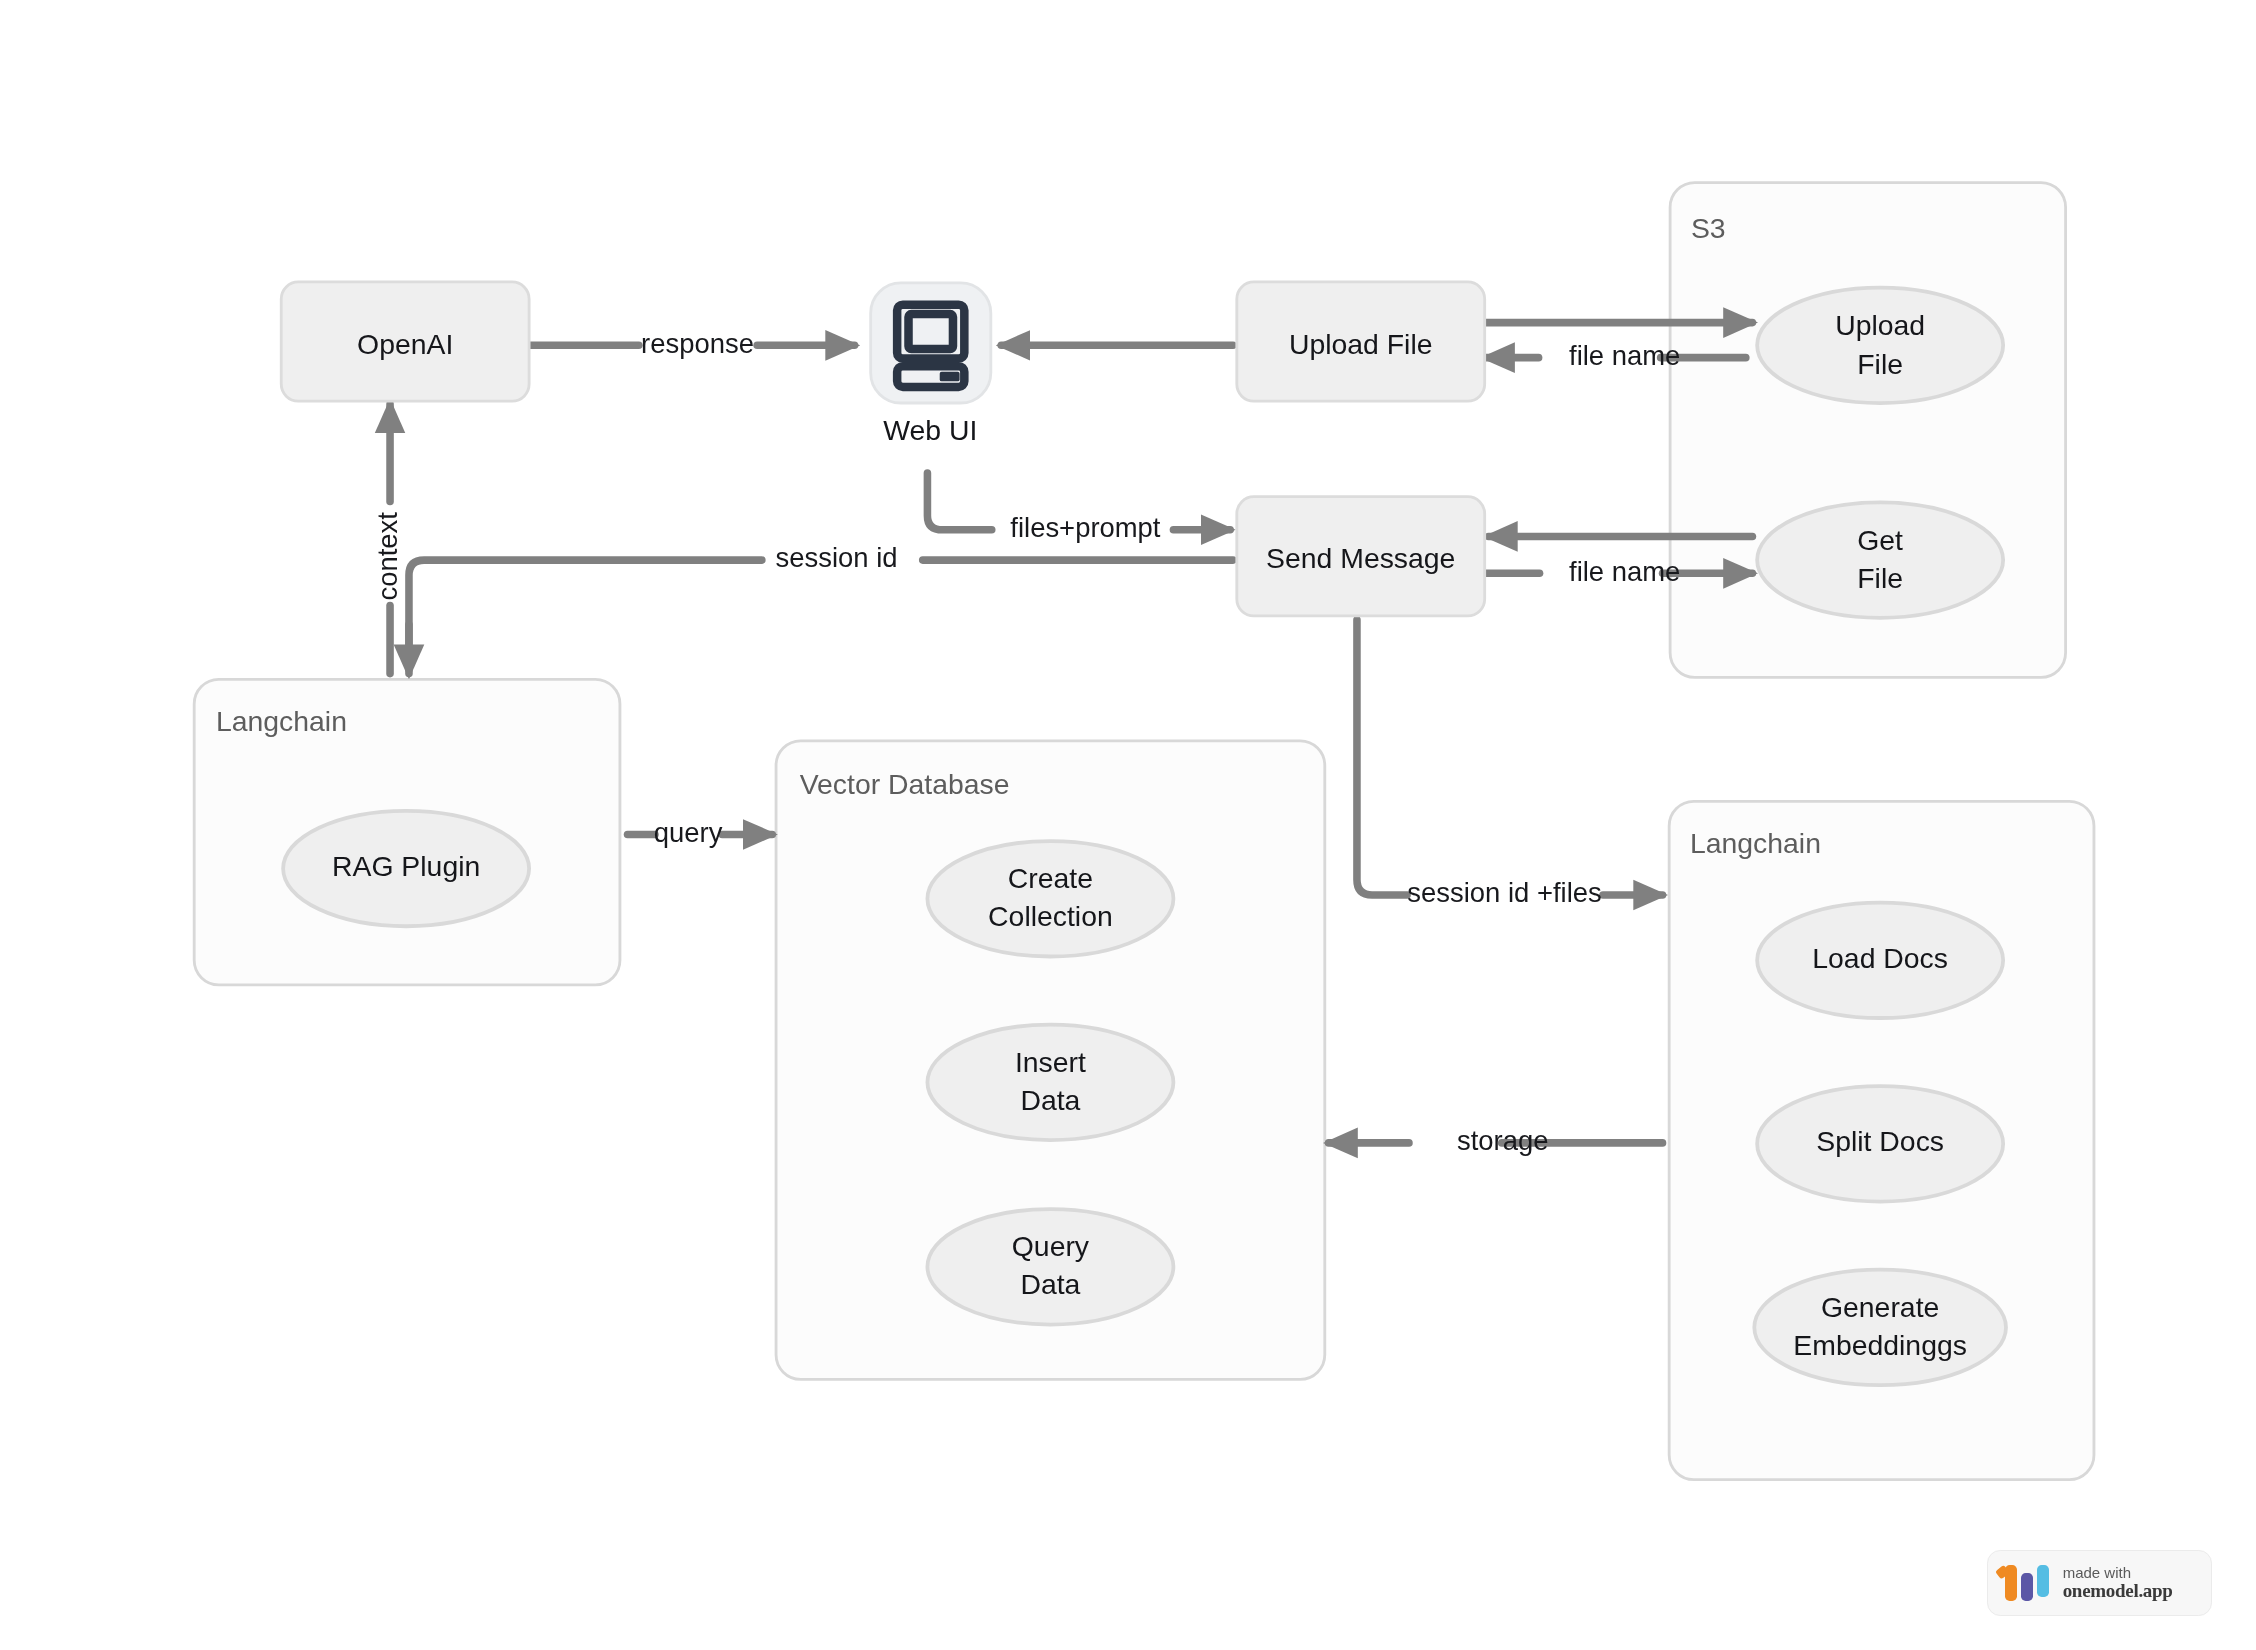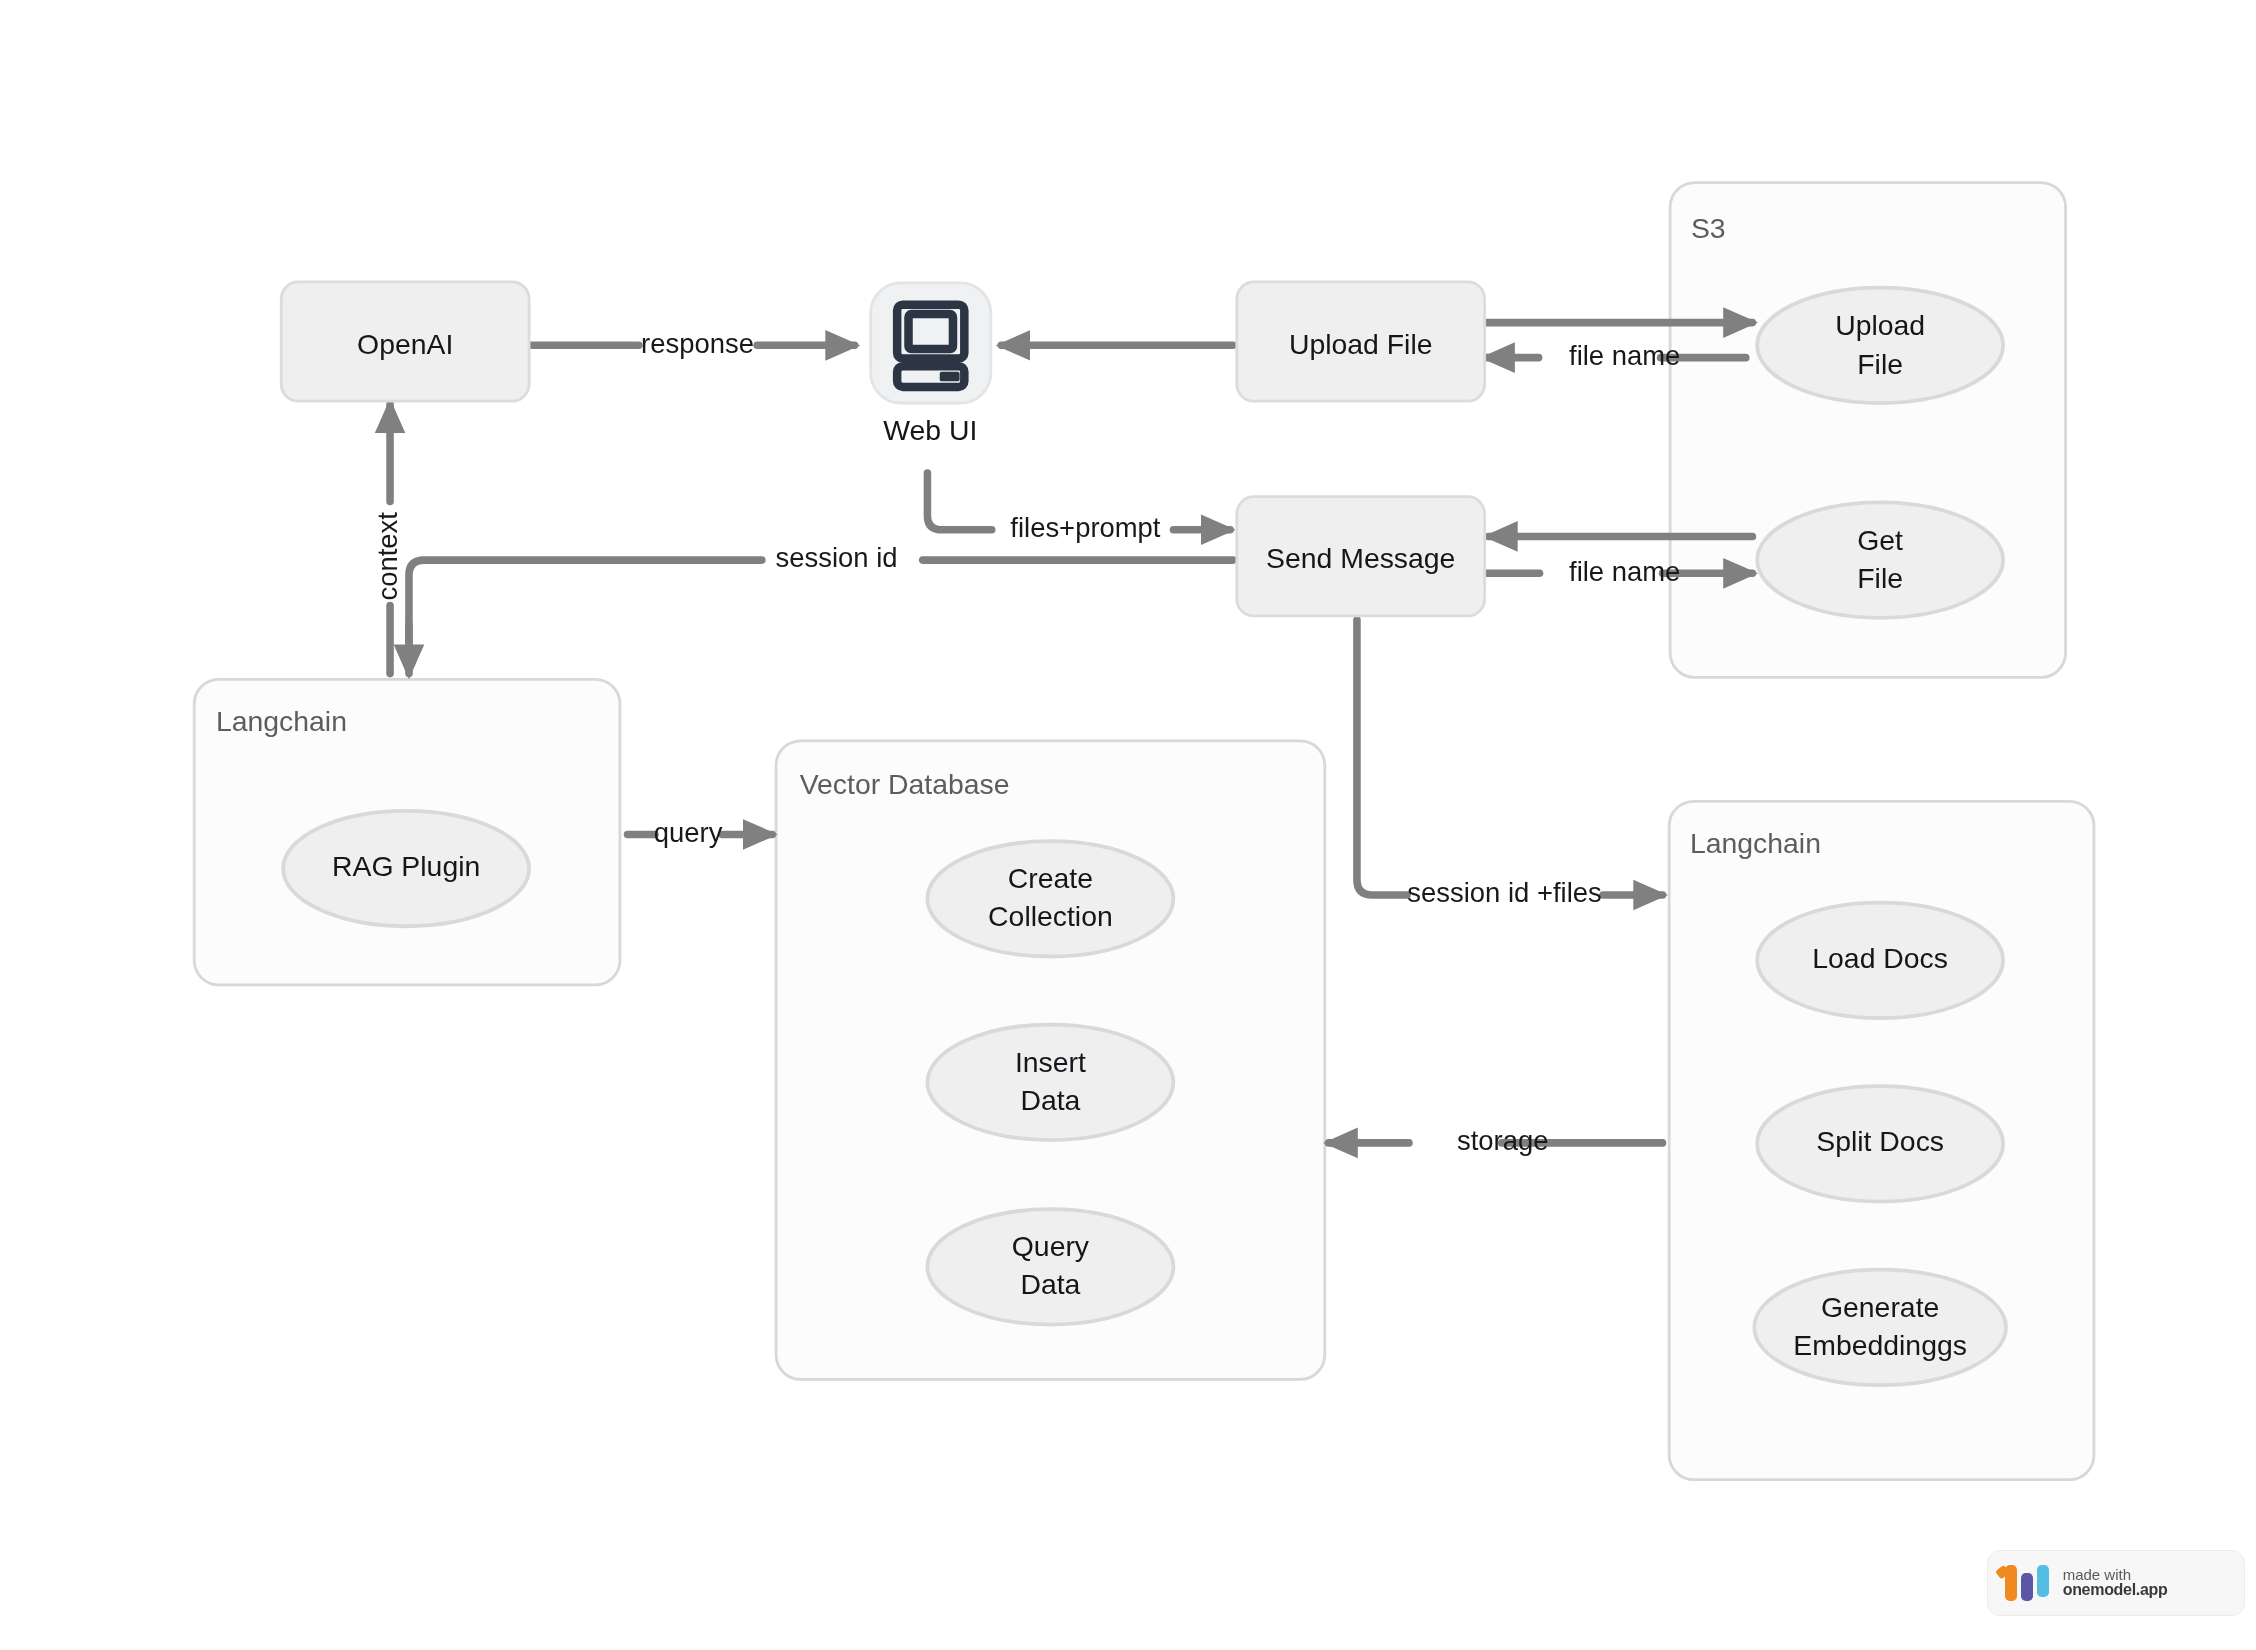--- a/index.html
+++ b/index.html
@@ -83,21 +83,21 @@
     stroke-linejoin: round;
   }
   .icon-fill {
     fill: #2b3544;
   }
   
   #watermark {
     position: absolute;
     left: 1987px;
     top: 1550px;
-    width: 258px;
+    width: 225px;
     height: 66px;
     background: #f7f7f7;
     border: 0.9px solid #ebebeb;
     border-radius: 13.2px;
     display: flex;
     align-items: center;
     gap: 13.2px;
     padding: 0 17px;
     box-sizing: border-box;
   }
@@ -123,22 +123,22 @@
   }
   .wm-bar.purple { width: 12.3px; height: 28px; background: #5b57a6; }
   .wm-bar.blue   { width: 12.3px; height: 32px; background: #55bde3; margin-bottom: 3.8px; }
   #wm-text { display: flex; flex-direction: column; line-height: 1.05; }
   #wm-made {
     font-family: "Liberation Sans", sans-serif;
     font-size: 15px;
     color: #5a5a5a;
   }
   #wm-brand {
-    font-family: Liberation Sans, sans-serif;
-    font-size: 16px;
+    font-family: Liberation Serif, serif;
+    font-size: 19px;
     font-weight: bold;
     color: #3a3a3a;
     letter-spacing: -0.3px;
   }
 </style>
 </head>
 <body>
 
 <svg id="canvas" viewBox="0 0 2384 1744">
 

